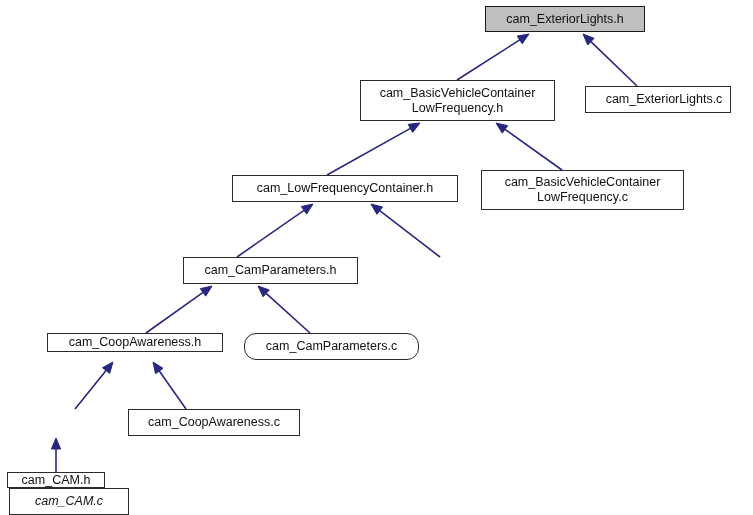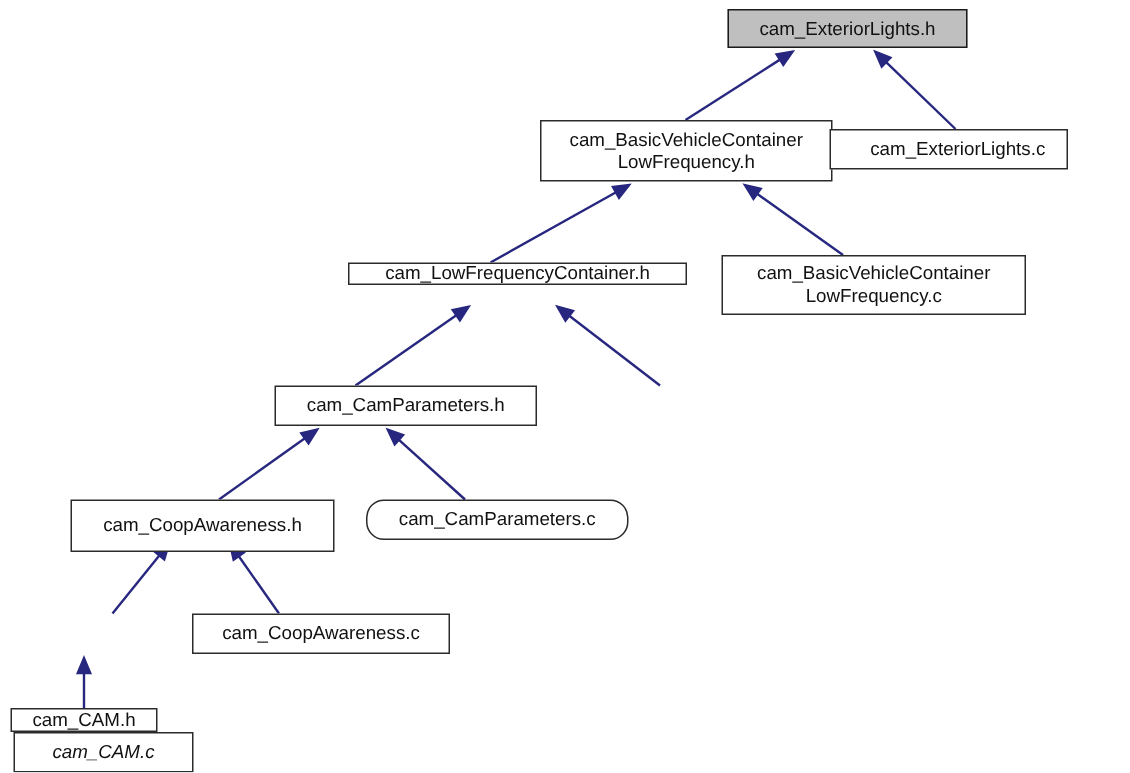--- a/index.html
+++ b/index.html
@@ -97,23 +97,23 @@
         <polygon points="153,362 163.08563454905666,368.3592433310005 155.55623472341424,373.64584320857927" fill="#27277f" stroke="#27277f" stroke-width="1"></polygon>
       </g>
       <g>
         <line x1="56" y1="481" x2="56" y2="449" stroke="#27277f" stroke-width="1.6"></line>
         <polygon points="56,438 60.6,449 51.4,449" fill="#27277f" stroke="#27277f" stroke-width="1"></polygon>
       </g>
     </svg>
 <div class="node highlight" style="left: 485px; top: 6px; width: 160px; height: 26px;"><span class="label">cam_ExteriorLights.h</span></div>
     <div class="node" style="left: 360px; top: 80px; width: 195px; height: 41px;"><span class="label">cam_BasicVehicleContainer
 LowFrequency.h</span></div>
-    <div class="node" style="left: 553px; top: 86px; width: 159px; height: 27px; padding-left: 12px;"><span class="label">cam_ExteriorLights.c</span></div>
-    <div class="node" style="left: 232px; top: 175px; width: 226px; height: 15px;"><span class="label">cam_LowFrequencyContainer.h</span></div>
+    <div class="node" style="left: 585px; top: 86px; width: 146px; height: 27px; padding-left: 12px;"><span class="label">cam_ExteriorLights.c</span></div>
+    <div class="node" style="left: 232px; top: 175px; width: 226px; height: 27px;"><span class="label">cam_LowFrequencyContainer.h</span></div>
     <div class="node" style="left: 481px; top: 170px; width: 203px; height: 40px;"><span class="label">cam_BasicVehicleContainer
 LowFrequency.c</span></div>
     <div class="node" style="left: 147px; top: 257px; width: 175px; height: 27px; margin-left: 36px;"><span class="label">cam_CamParameters.h</span></div>
-    <div class="node" style="left: 47px; top: 333px; width: 176px; height: 35px;"><span class="label">cam_CoopAwareness.h</span></div>
+    <div class="node" style="left: 47px; top: 333px; width: 176px; height: 19px;"><span class="label">cam_CoopAwareness.h</span></div>
     <div class="node" style="left: 244px; top: 333px; width: 175px; height: 27px; border-radius: 12px;"><span class="label">cam_CamParameters.c</span></div>
     <div class="node" style="left: 7px; top: 425px; width: 98px; height: 16px; margin-top: 47px;"><span class="label">cam_CAM.h</span></div>
     <div class="node" style="left: 128px; top: 409px; width: 172px; height: 27px;"><span class="label">cam_CoopAwareness.c</span></div>
     <div class="node" style="left: 9px; top: 488px; width: 120px; height: 27px; font-style: italic;"><span class="label">cam_CAM.c</span></div>
   </div>
 
 </body></html>

